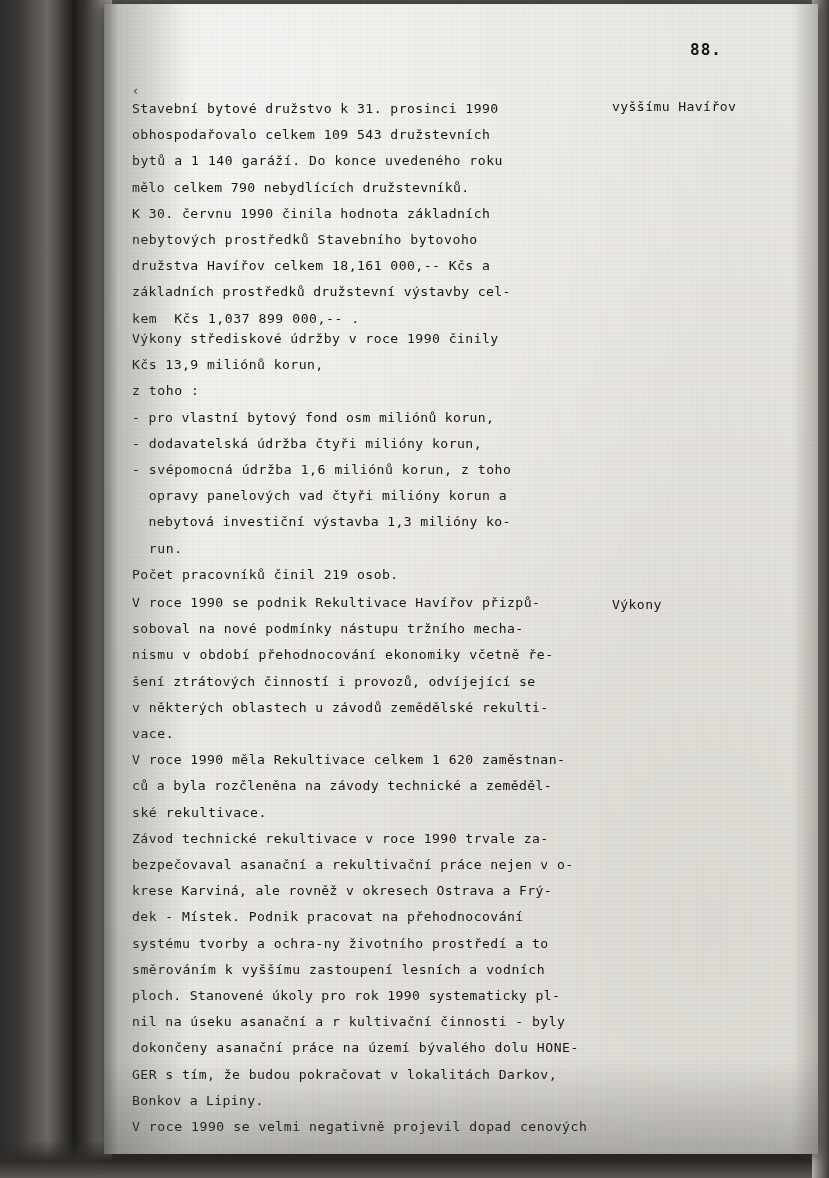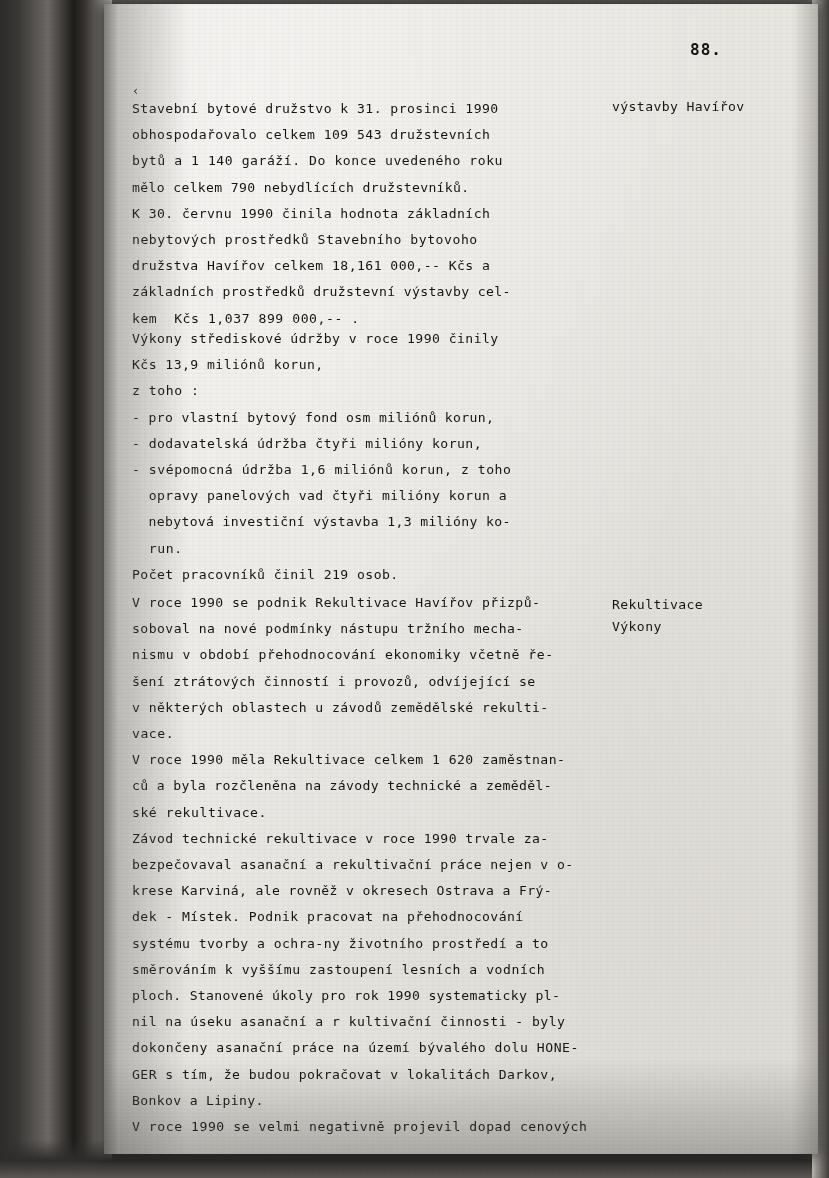--- a/index.html
+++ b/index.html
@@ -170,21 +170,21 @@
         <div class="ln">obhospodařovalo celkem 109 543 družstevních</div>
         <div class="ln">bytů a 1 140 garáží. Do konce uvedeného roku</div>
         <div class="ln">mělo celkem 790 nebydlících družstevníků.</div>
         <div class="ln">K 30. červnu 1990 činila hodnota základních</div>
         <div class="ln">nebytových prostředků Stavebního bytovoho</div>
         <div class="ln">družstva Havířov celkem 18,161 000,-- Kčs a</div>
         <div class="ln">základních prostředků družstevní výstavby cel-</div>
         <div class="ln">kem  Kčs 1,037 899 000,-- .</div>
       </div>
       <div class="margin-col m1">
-        <div class="ln">výstavby Havířov</div>
+        <div class="ln">vyššímu Havířov</div>
       </div>
 
       <div class="body-col blk2">
         <div class="ln">Výkony střediskové údržby v roce 1990 činily</div>
         <div class="ln">Kčs 13,9 miliónů korun,</div>
         <div class="ln">z toho :</div>
         <div class="ln">- pro vlastní bytový fond osm miliónů korun,</div>
         <div class="ln">- dodavatelská údržba čtyři milióny korun,</div>
         <div class="ln">- svépomocná údržba 1,6 miliónů korun, z toho</div>
         <div class="ln">  opravy panelových vad čtyři milióny korun a</div>
@@ -210,21 +210,20 @@
         <div class="ln">systému tvorby a ochra-ny životního prostředí a to</div>
         <div class="ln">směrováním k vyššímu zastoupení lesních a vodních</div>
         <div class="ln">ploch. Stanovené úkoly pro rok 1990 systematicky pl-</div>
         <div class="ln">nil na úseku asanační a r kultivační činnosti - byly</div>
         <div class="ln">dokončeny asanační práce na území bývalého dolu HONE-</div>
         <div class="ln">GER s tím, že budou pokračovat v lokalitách Darkov,</div>
         <div class="ln">Bonkov a Lipiny.</div>
         <div class="ln">V roce 1990 se velmi negativně projevil dopad cenových</div>
       </div>
       <div class="margin-col m2">
-        <div class="ln">Rekultivace</div>
         <div class="ln">Výkony</div>
       </div>
 
     </div>
   </div>
 
   <div class="smudge-l"></div>
   <div class="smudge-b"></div>
   <div class="grain"></div>
 </div>

